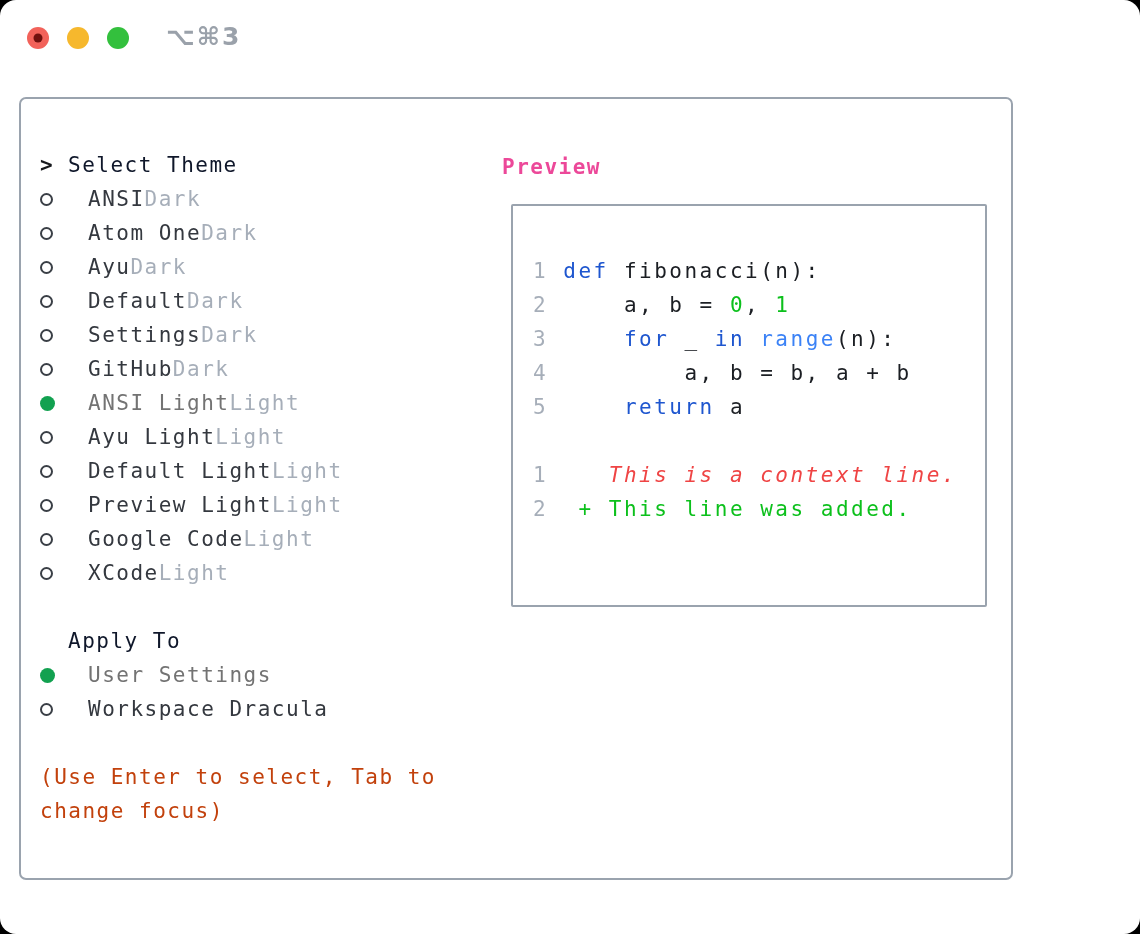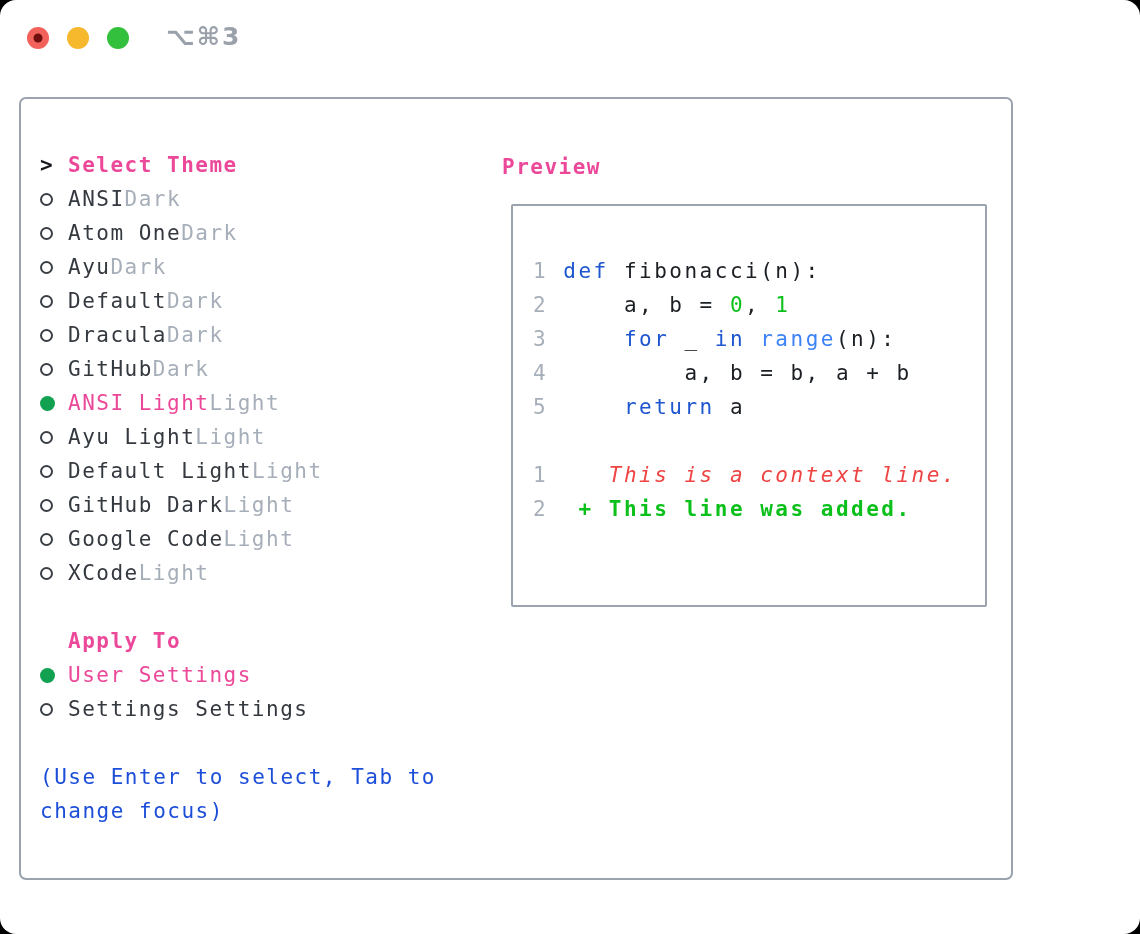--- a/index.html
+++ b/index.html
@@ -37,26 +37,26 @@
   }
   .row { display:flex; align-items:center; height:34px; white-space:pre; }
   .row.spacer { height:34px; }
   .marker { width:28px; flex:0 0 28px; display:flex; align-items:center; }
   .prompt { font-weight:bold; color:#16181c; font-size:21px; }
   .radio {
     width:13px; height:13px; border-radius:50%;
     border:2px solid #3a3f46; background:transparent;
   }
   .radio.on { width:15px; height:15px; border:none; background:#12a150; }
-  .heading-label { font-weight:bold; color:#ec4899; }
-  .item-name { color:#34383f; }
-  .item-name.selected { color:#ec4899; }
+  .heading-label { font-weight:normal; color:#0f172a; }
+  .item-name { color:#34383f;margin-left:20px; }
+  .item-name.selected { color:#737373; }
   .item-badge { color:#a6aeb9; }
   .help {
-    margin-top:34px; width:412px; color:#1d4ed8;
+    margin-top:34px; width:412px; color:#c2410c;
     font-size:21px; line-height:34px; letter-spacing:1.5px;
   }
 
   
   .preview-heading {
     position:absolute; left:481px; top:51px; height:34px; line-height:34px;
     font-size:21px; font-weight:bold; color:#ec4899; letter-spacing:1.5px;
   }
   .preview-box {
     position:absolute; left:490px; top:105px; width:476px; height:403px;
@@ -68,21 +68,21 @@
     font-size:21px; letter-spacing:2.5px;
   }
   .ln  { color:#a6aeb9; }
   .gap { color:#1b1e23; }
   .tok.pl  { color:#1b1e23; }
   .tok.kw  { color:#1e56cf; }
   .tok.bi  { color:#3b82f6; }
   .tok.lit { color:#0cc01c; }
   .tok.ctx { color:#ef4444;font-style:italic; }
   .tok.del { color:#c8322b; }
-  .tok.add { color:#0cc01c;font-weight:bold; }
+  .tok.add { color:#0cc01c; }
 </style>
 </head>
 <body>
 
 <div class="window">
 
   <div class="titlebar">
     <div class="light close" style="background: rgb(242, 98, 90);"></div>
     <div class="light minimize" style="background: rgb(246, 184, 45);"></div>
     <div class="light zoom" style="background: rgb(51, 192, 61);"></div>
@@ -95,40 +95,40 @@
       <div class="row">
         <span class="marker"><span class="prompt">&gt;</span></span>
         <span class="heading-label">Select Theme</span>
       </div>
 
       <div id="theme-items">
           <div class="row"><span class="marker"><span class="radio"></span></span><span class="item-name">ANSI</span> <span class="item-badge">Dark</span></div>
           <div class="row"><span class="marker"><span class="radio"></span></span><span class="item-name">Atom One</span> <span class="item-badge">Dark</span></div>
           <div class="row"><span class="marker"><span class="radio"></span></span><span class="item-name">Ayu</span> <span class="item-badge">Dark</span></div>
           <div class="row"><span class="marker"><span class="radio"></span></span><span class="item-name">Default</span> <span class="item-badge">Dark</span></div>
-          <div class="row"><span class="marker"><span class="radio"></span></span><span class="item-name">Dracula</span> <span class="item-badge">Dark</span></div>
+          <div class="row"><span class="marker"><span class="radio"></span></span><span class="item-name">Settings</span> <span class="item-badge">Dark</span></div>
           <div class="row"><span class="marker"><span class="radio"></span></span><span class="item-name">GitHub</span> <span class="item-badge">Dark</span></div>
           <div class="row"><span class="marker"><span class="radio on"></span></span><span class="item-name selected">ANSI Light</span> <span class="item-badge">Light</span></div>
           <div class="row"><span class="marker"><span class="radio"></span></span><span class="item-name">Ayu Light</span> <span class="item-badge">Light</span></div>
           <div class="row"><span class="marker"><span class="radio"></span></span><span class="item-name">Default Light</span> <span class="item-badge">Light</span></div>
-          <div class="row"><span class="marker"><span class="radio"></span></span><span class="item-name">GitHub Dark</span> <span class="item-badge">Light</span></div>
+          <div class="row"><span class="marker"><span class="radio"></span></span><span class="item-name">Preview Light</span> <span class="item-badge">Light</span></div>
           <div class="row"><span class="marker"><span class="radio"></span></span><span class="item-name">Google Code</span> <span class="item-badge">Light</span></div>
           <div class="row"><span class="marker"><span class="radio"></span></span><span class="item-name">XCode</span> <span class="item-badge">Light</span></div>
         </div>
 
       <div class="row spacer"></div>
 
       <div class="row">
         <span class="marker"></span>
         <span class="heading-label">Apply To</span>
       </div>
 
       <div id="apply-options">
           <div class="row"><span class="marker"><span class="radio on"></span></span><span class="item-name selected">User Settings</span></div>
-          <div class="row"><span class="marker"><span class="radio"></span></span><span class="item-name">Settings Settings</span></div>
+          <div class="row"><span class="marker"><span class="radio"></span></span><span class="item-name">Workspace Dracula</span></div>
         </div>
 
       <div class="help">(Use Enter to select, Tab to change focus)</div>
     </div>
 
     <div class="preview-heading">Preview</div>
 
     <div class="preview-box" id="preview-box">
         <div class="code-line"><span class="ln">1</span><span class="gap"> </span><span class="tok kw">def</span><span class="tok pl"> fibonacci(n):</span></div>
         <div class="code-line"><span class="ln">2</span><span class="gap"> </span><span class="tok pl">    a, b = </span><span class="tok lit">0</span><span class="tok pl">, </span><span class="tok lit">1</span></div>

